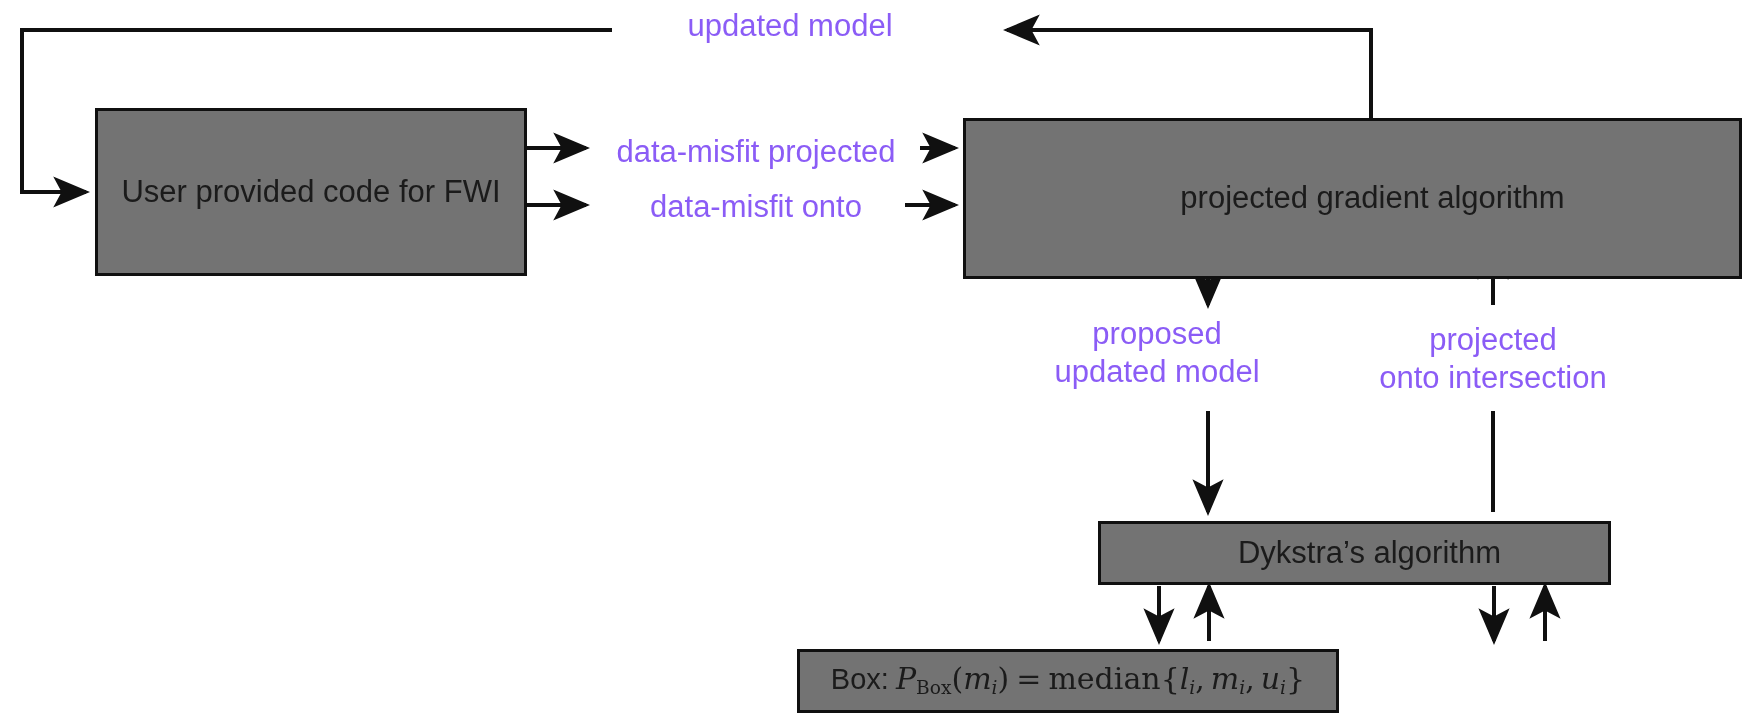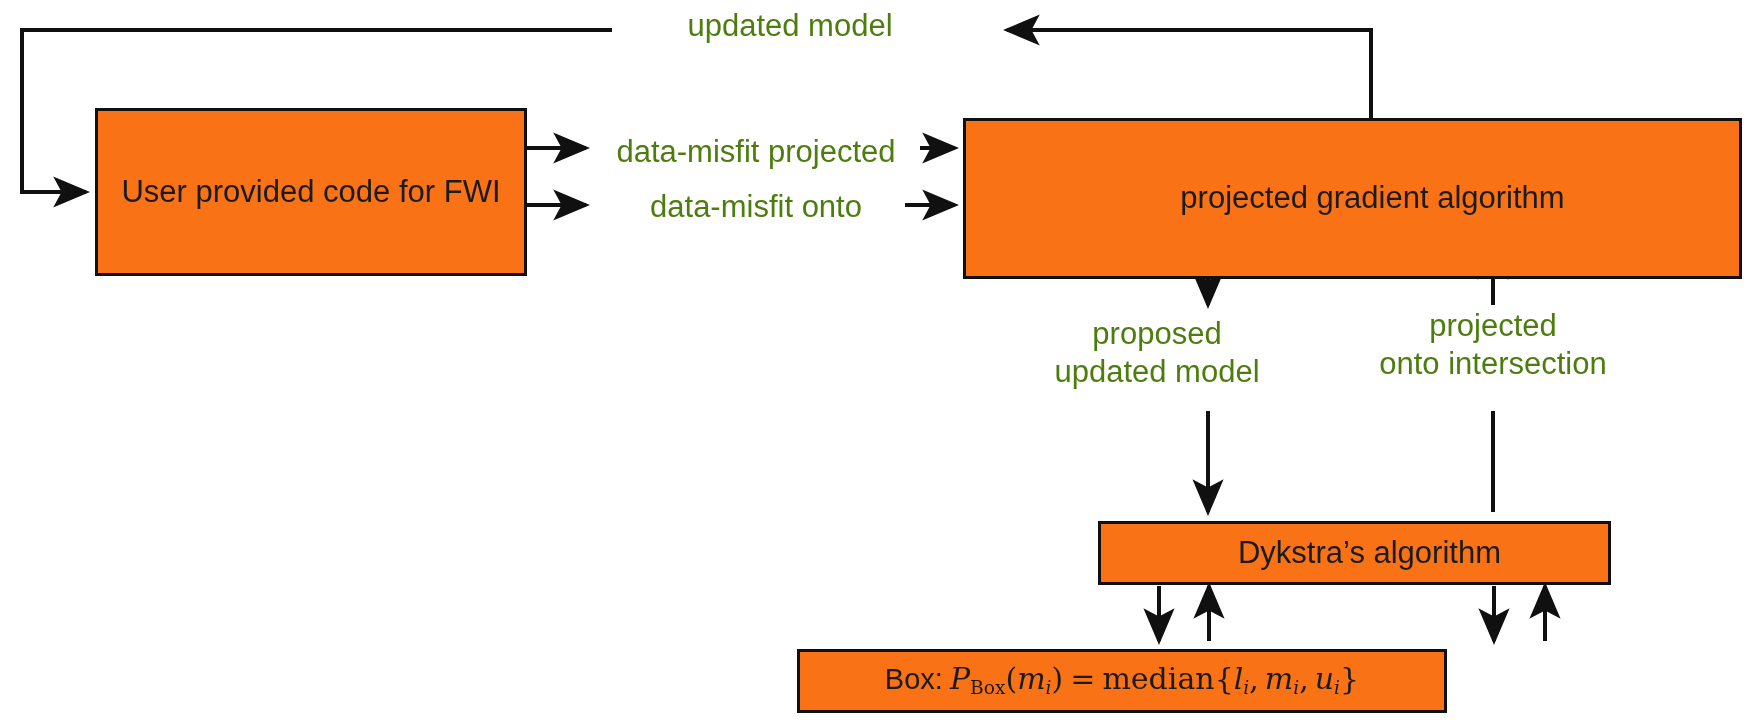--- a/index.html
+++ b/index.html
@@ -23,68 +23,68 @@
     left: 0;
     top: 0;
     width: 1760px;
     height: 727px;
     pointer-events: none;
   }
   .node {
     position: absolute;
     box-sizing: border-box;
     border: 3px solid #101010;
-    background: #f97316;
+    background: #737373;
     display: flex;
     align-items: center;
     justify-content: center;
     text-align: center;
     line-height: 1.12;
   }
   .node-label {
     display: block;
     white-space: nowrap;
   }
   .edge-label {
     position: absolute;
     white-space: pre-line;
     text-align: center;
     line-height: 1.22;
-    color: #4d7c0f;
+    color: #8b5cf6;
   }
 
   
   #node-fwi {
     left: 95px; top: 108px; width: 432px; height: 168px;
     font-size: 31px;
   }
   #node-pg {
     left: 963px; top: 118px; width: 779px; height: 161px;
     font-size: 31px;
     padding-left: 40px;
   }
   #node-dykstra {
     left: 1098px; top: 521px; width: 513px; height: 64px;
     font-size: 31px;
     padding-left: 30px;
   }
   #node-box {
-    left: 797px; top: 649px; width: 650px; height: 64px;
+    left: 797px; top: 649px; width: 542px; height: 64px;
     font-size: 30px;
   }
   #node-tv {
     left: 1366px; top: 649px; width: 317px; height: 64px;
     font-size: 31px;
   }
 
   #label-updated-model { left: 665px; top: 7px; width: 250px; font-size: 31px; }
   #label-gradient      { left: 596px; top: 133px; width: 320px; font-size: 31px; }
   #label-value         { left: 611px; top: 188px; width: 290px; font-size: 31px; }
   #label-proposed      { left: 1012px; top: 315px; width: 290px; font-size: 31px; }
-  #label-projected     { left: 1348px; top: 307px; width: 290px; font-size: 31px; }
+  #label-projected     { left: 1348px; top: 321px; width: 290px; font-size: 31px; }
 
   
   .mathbox {
     font-family: "DejaVu Serif", "Liberation Serif", serif;
     font-size: 30px;
     white-space: nowrap;
     display: inline-block;
   }
   .m-upright { font-family: "Liberation Sans", sans-serif; font-size: 29px; }
   .m-it { font-style: italic; }

